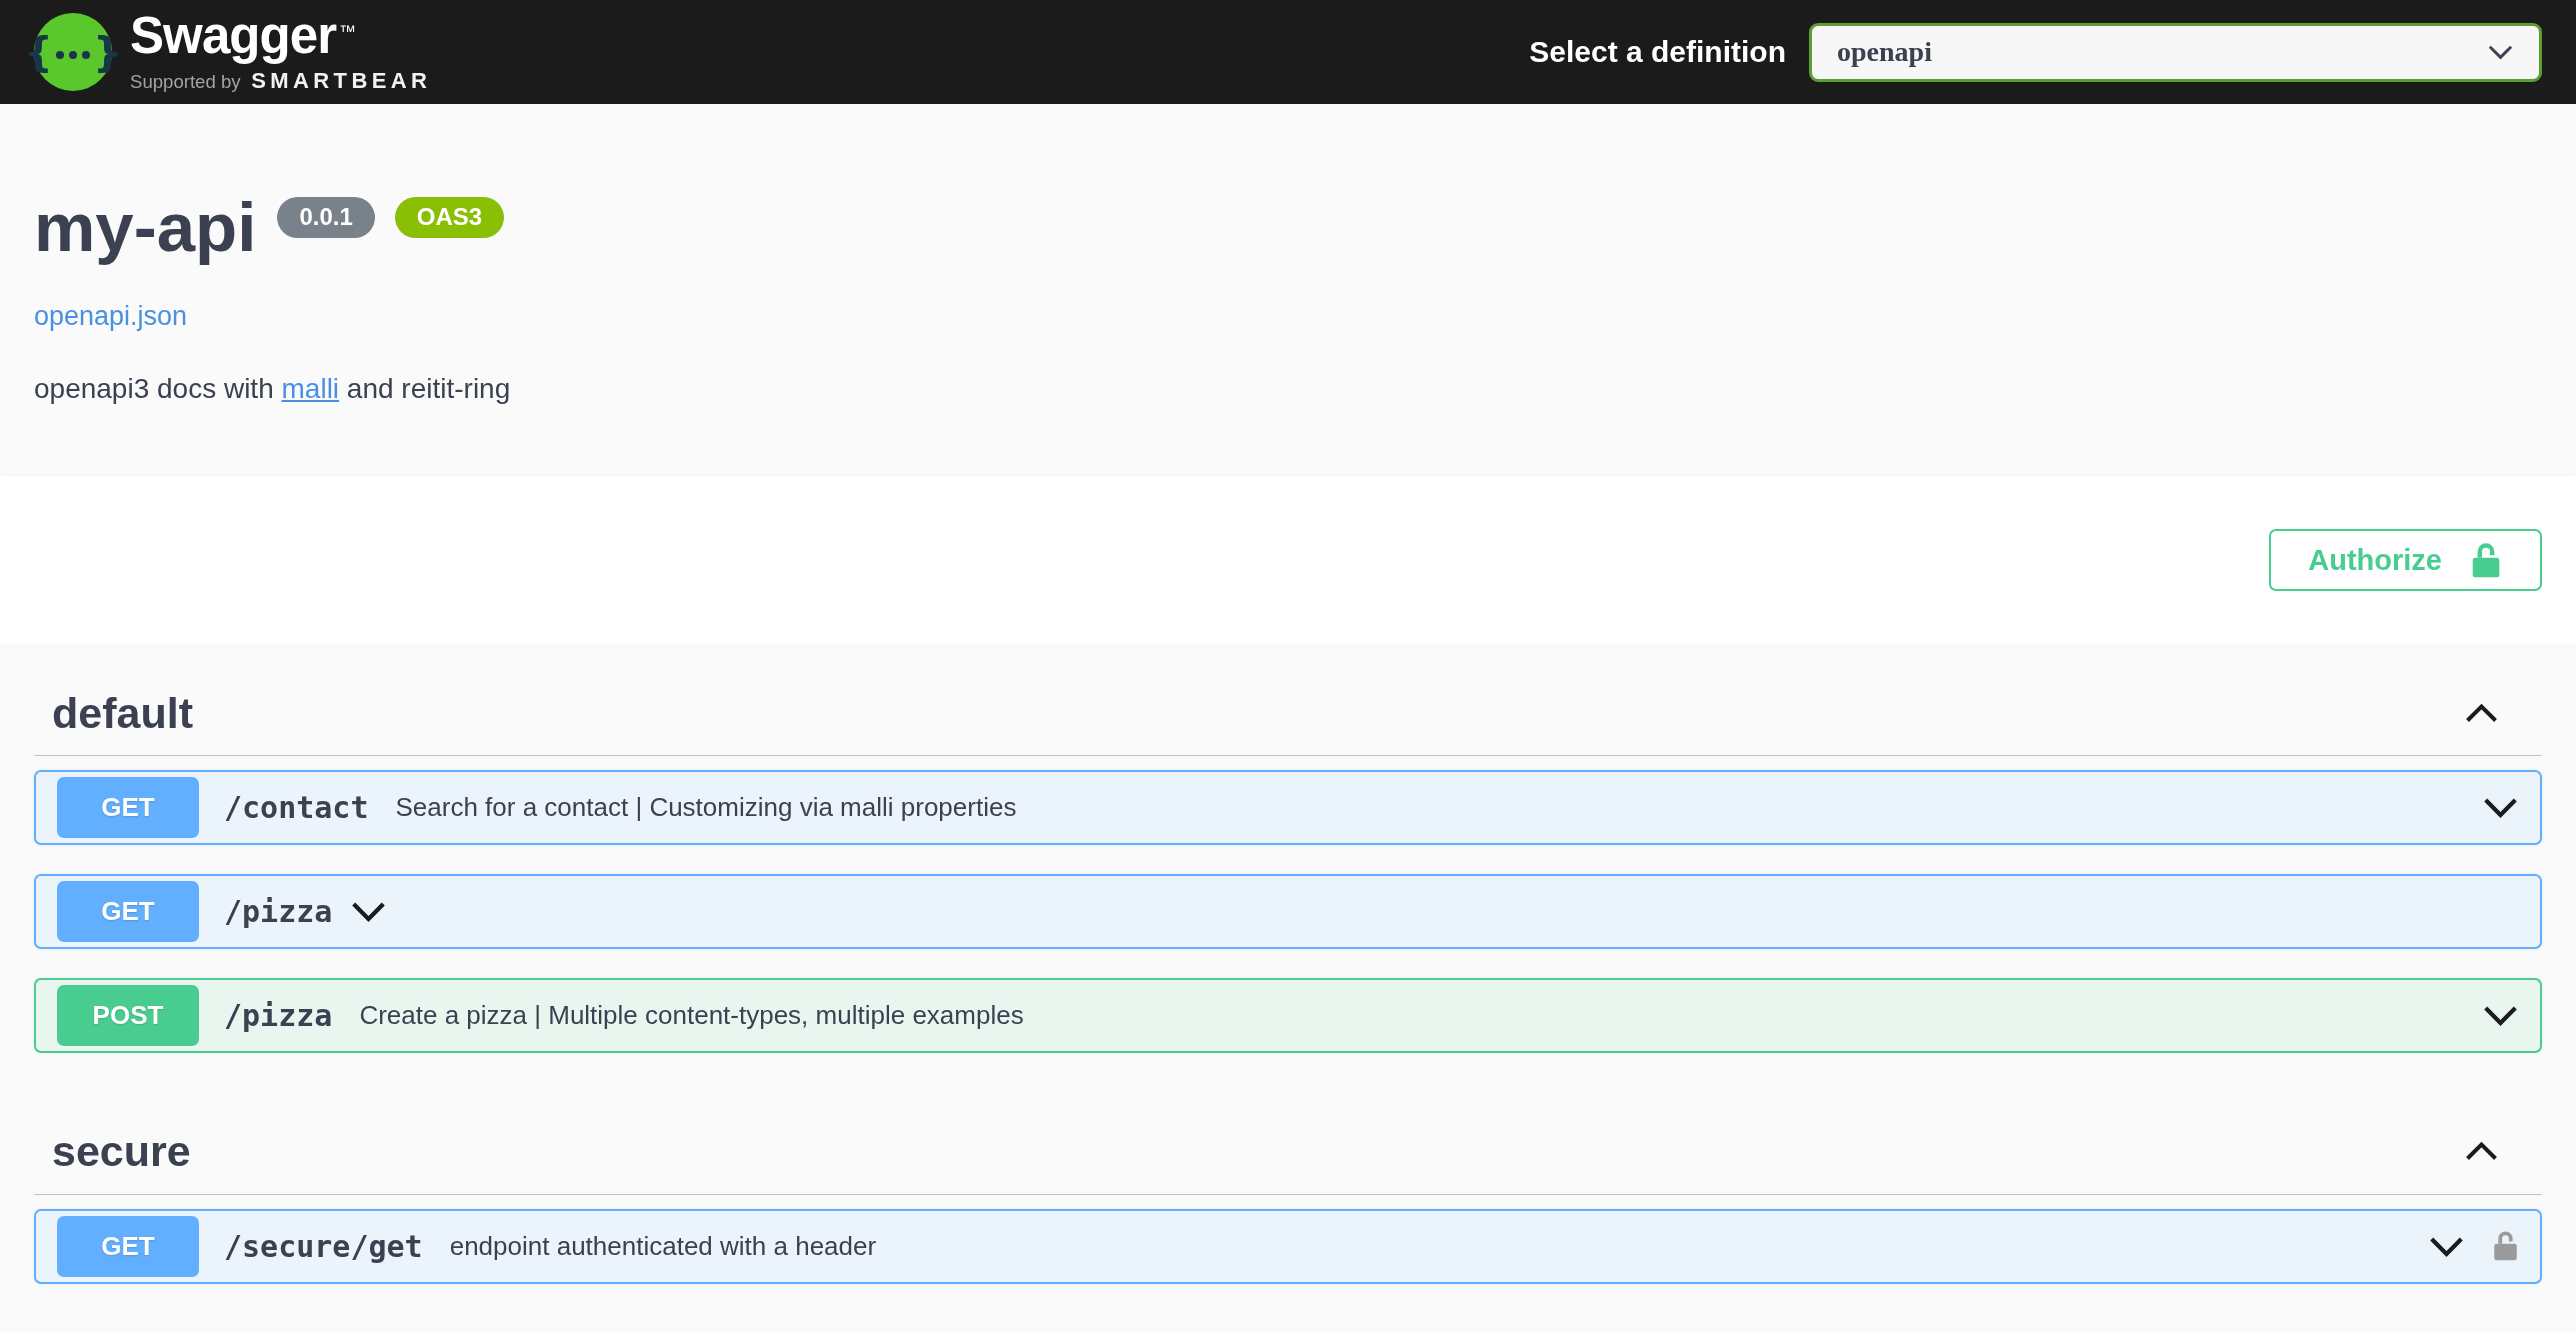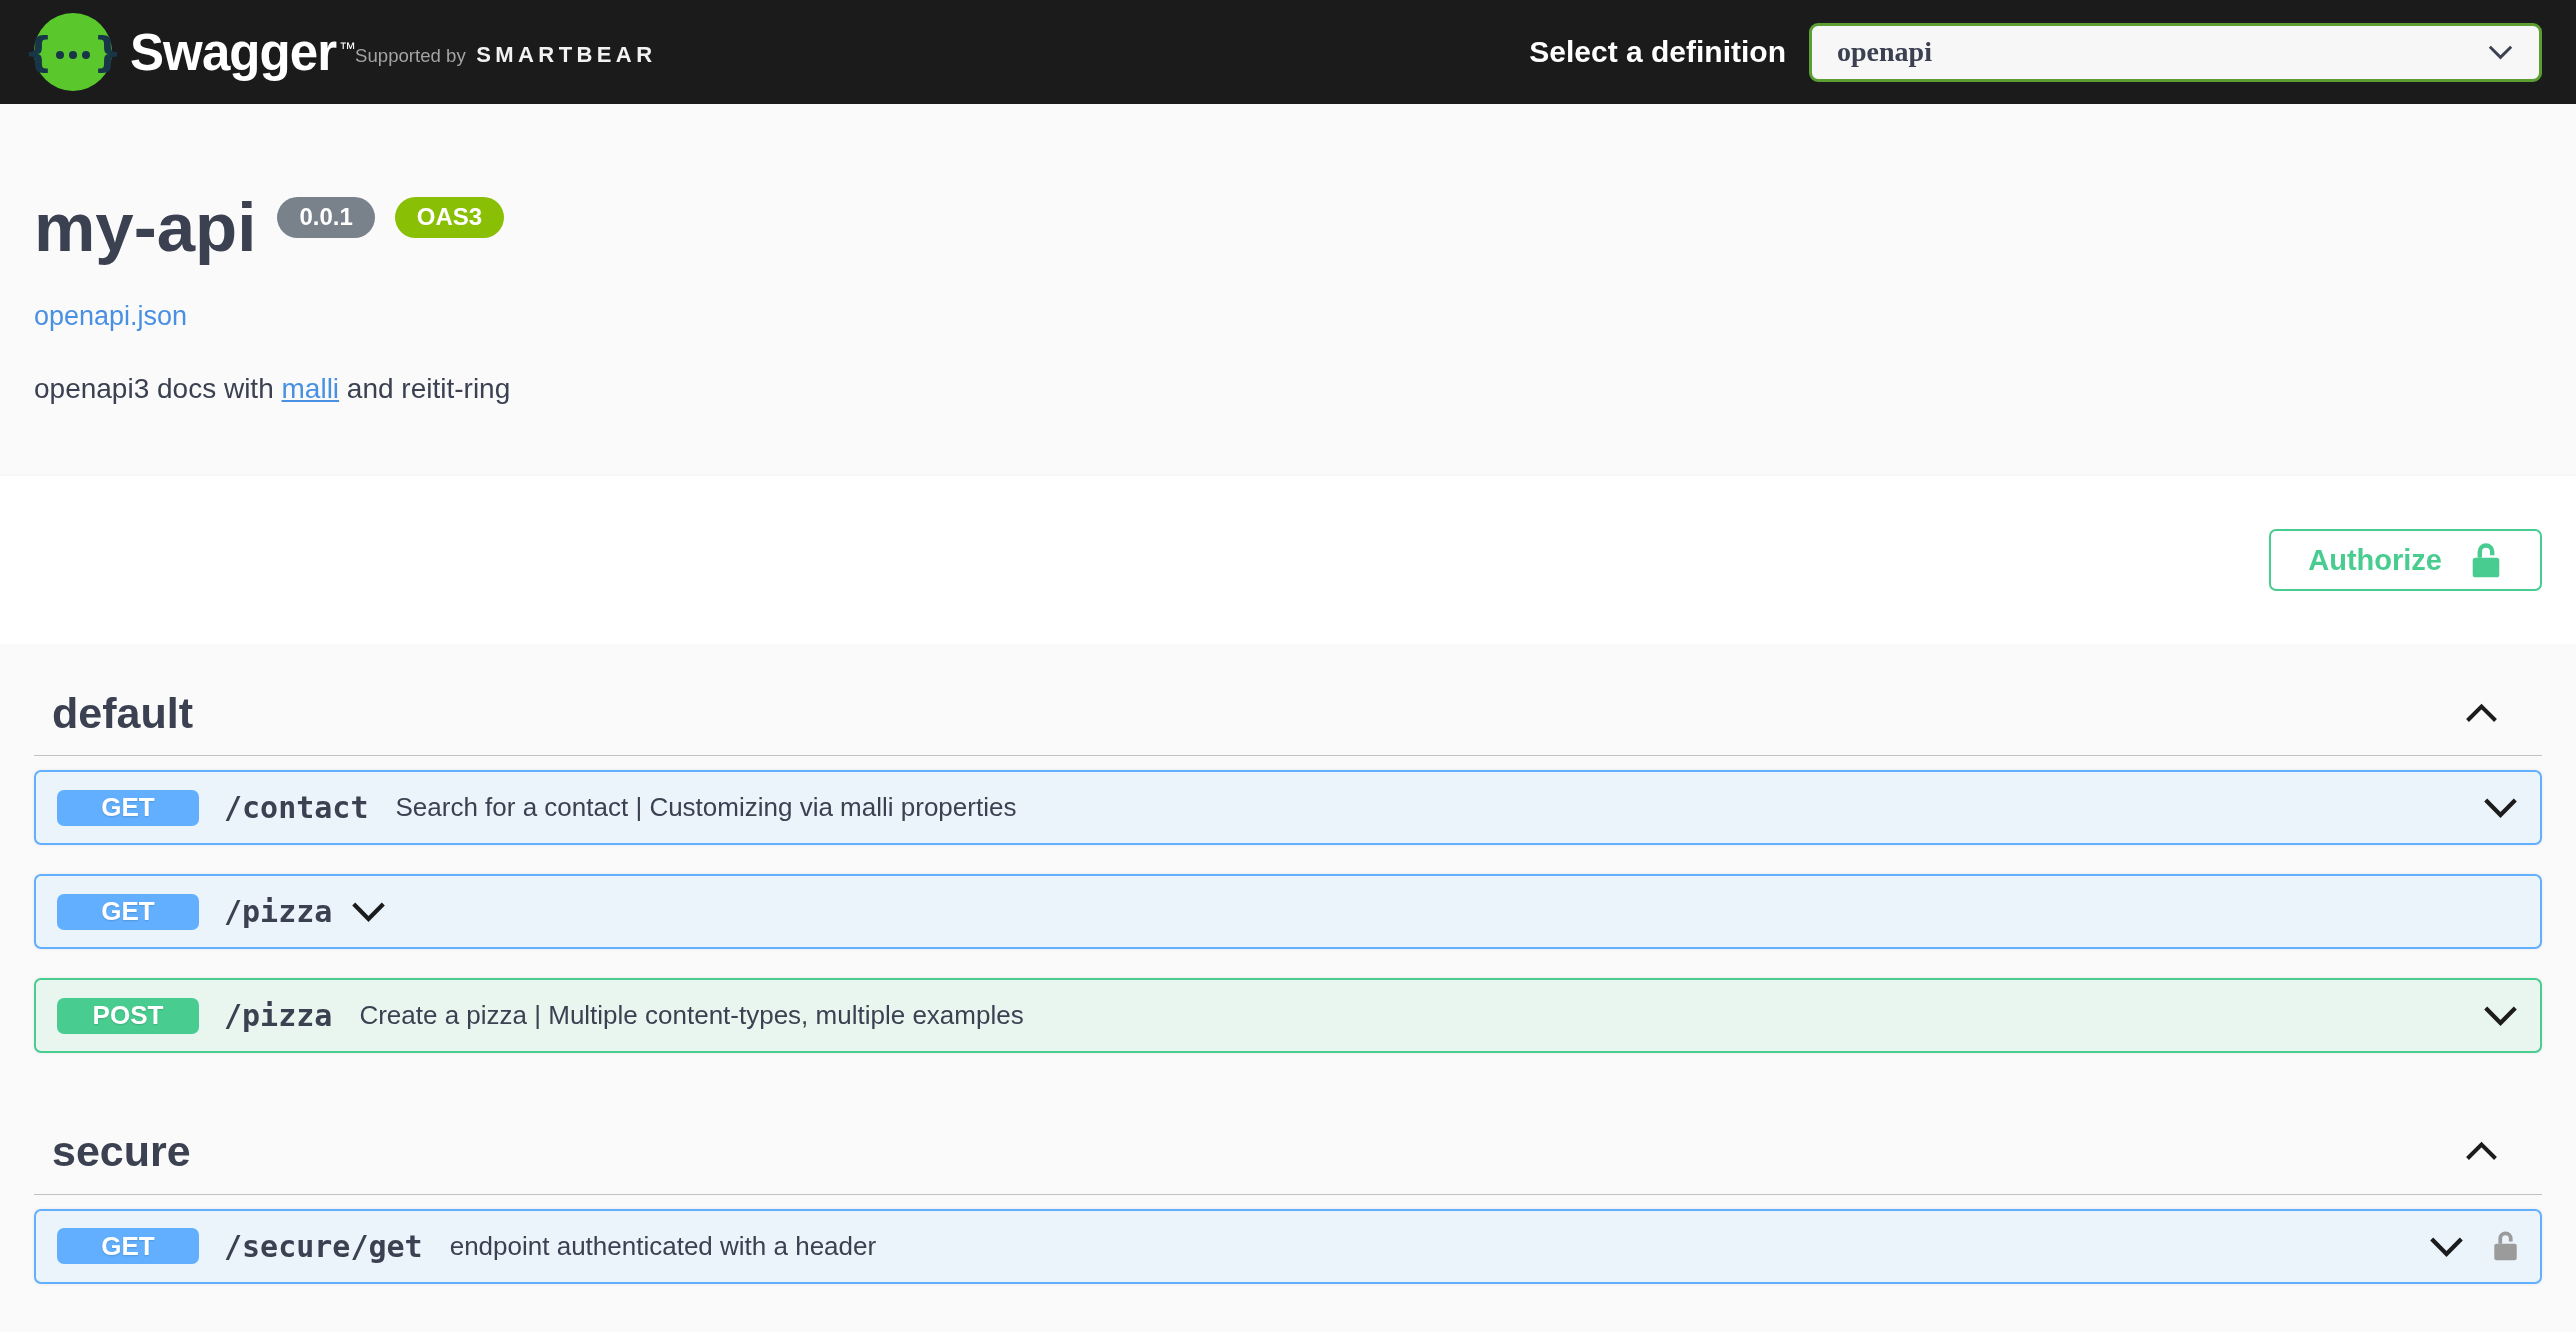--- a/index.html
+++ b/index.html
@@ -24,21 +24,21 @@
     padding:0 34px;
   }
   .brand{display:flex;align-items:center;gap:18px;text-decoration:none;cursor:pointer;}
   .brand-icon{
     width:78px;height:78px;border-radius:50%;background:var(--logo-green);
     display:flex;align-items:center;justify-content:center;gap:0;
   }
   .brace{color:var(--logo-brace);font-size:41px;font-weight:700;line-height:1;font-family:"DejaVu Sans",sans-serif;}
   .dots{display:flex;gap:5.3px;margin:0 2.7px;padding-top:5.3px;}
   .dot{width:8px;height:8px;border-radius:50%;background:var(--logo-brace);}
-  .brand-text{display:flex;flex-direction:row;align-items:center;}
+  .brand-text{display:flex;flex-direction:column;}
   .brand-name{color:#fff;font-size:51px;font-weight:600;line-height:1;letter-spacing:-0.9px;}
   .tm{font-size:17px;font-weight:400;vertical-align:16px;margin-left:2.7px;}
   .brand-sub{display:flex;align-items:baseline;gap:10.6px;margin-top:6.2px;}
   .sub-prefix{color:#a3a3a3;font-size:18.6px;}
   .sub-brand{color:#f2f2f2;font-size:22px;font-weight:700;letter-spacing:4.4px;}
   .definition-area{display:flex;align-items:center;gap:23px;}
   .definition-label{color:#fff;font-size:30px;font-weight:700;}
   .definition-select{
     width:733px;height:59px;background:#f7f7f7;
     border:3.5px solid var(--select-border);border-radius:9px;
@@ -80,21 +80,21 @@
   .tag-name{font-size:43px;font-weight:700;margin:0;color:var(--text-dark);line-height:1.1;}
   .collapse-btn{background:none;border:none;padding:0;cursor:pointer;display:flex;color:var(--arrow-dark);}
   .opblock{
     display:flex;align-items:center;height:75px;margin:14px 0 29px;
     padding:0 21px;border-radius:7px;border:2.7px solid;cursor:pointer;
     box-shadow:0 0 3.5px rgba(0,0,0,.08);
   }
   .opblock-get{background:var(--get-row-bg);border-color:var(--get-blue);}
   .opblock-post{background:var(--post-row-bg);border-color:var(--post-green);}
   .method{
-    min-width:142px;height:36px;border-radius:7px;flex-shrink:0;
+    min-width:142px;height:61px;border-radius:7px;flex-shrink:0;
     display:flex;align-items:center;justify-content:center;
     color:#fff;font-weight:700;font-size:26px;text-shadow:0 0.9px 1.8px rgba(0,0,0,.15);
   }
   .opblock-get .method{background:var(--get-blue);}
   .opblock-post .method{background:var(--post-green);}
   .path{margin-left:25px;font-family:"DejaVu Sans Mono","Liberation Mono",monospace;font-size:30px;font-weight:700;color:var(--text-dark);}
   .summary{margin-left:27px;font-size:26px;color:var(--text-dark);flex:1;white-space:nowrap;overflow:hidden;}
   .row-right{display:flex;align-items:center;gap:27px;margin-left:18px;}
   .arrow{color:var(--arrow-dark);display:block;}
   .row-lock{color:var(--lock-gray);display:block;}

